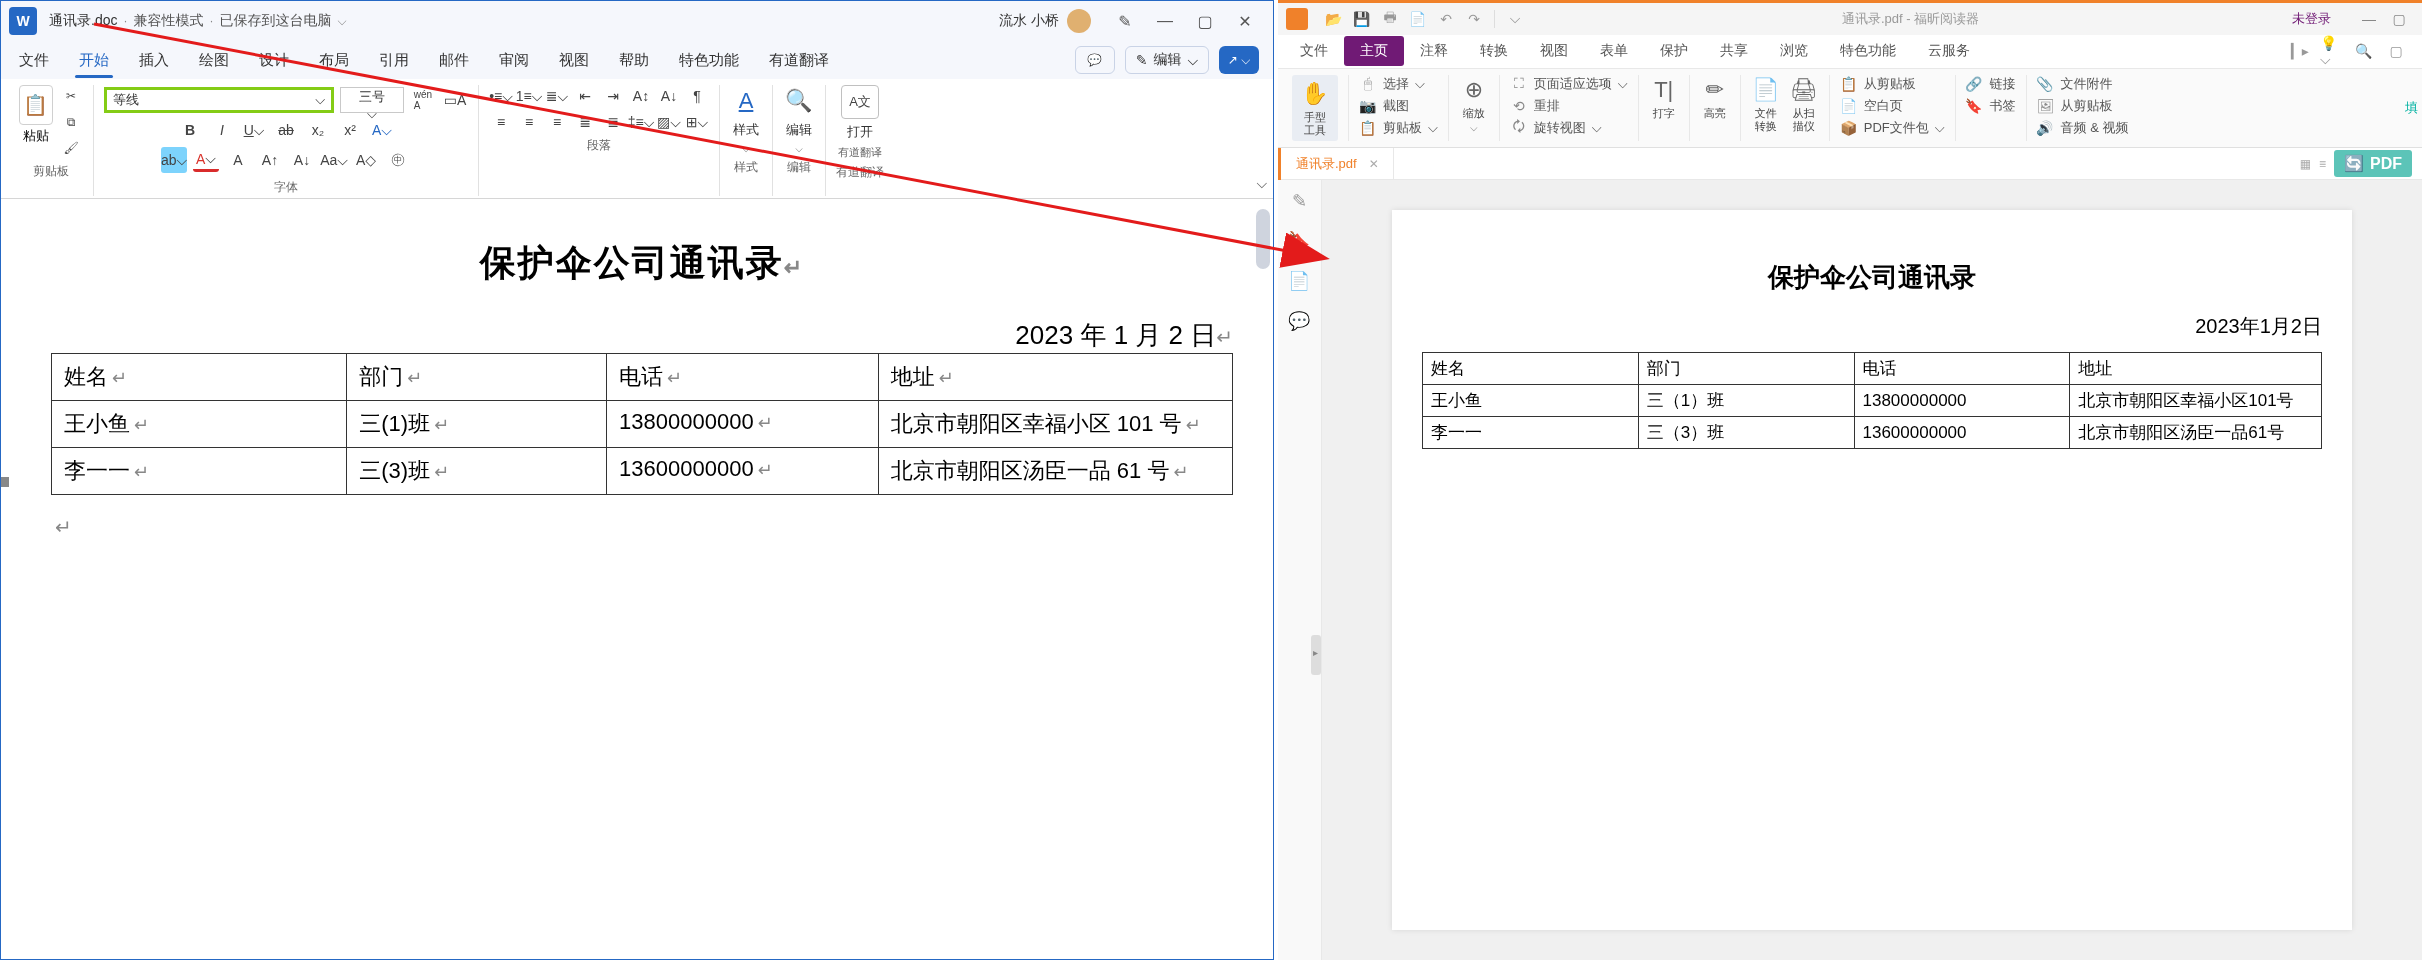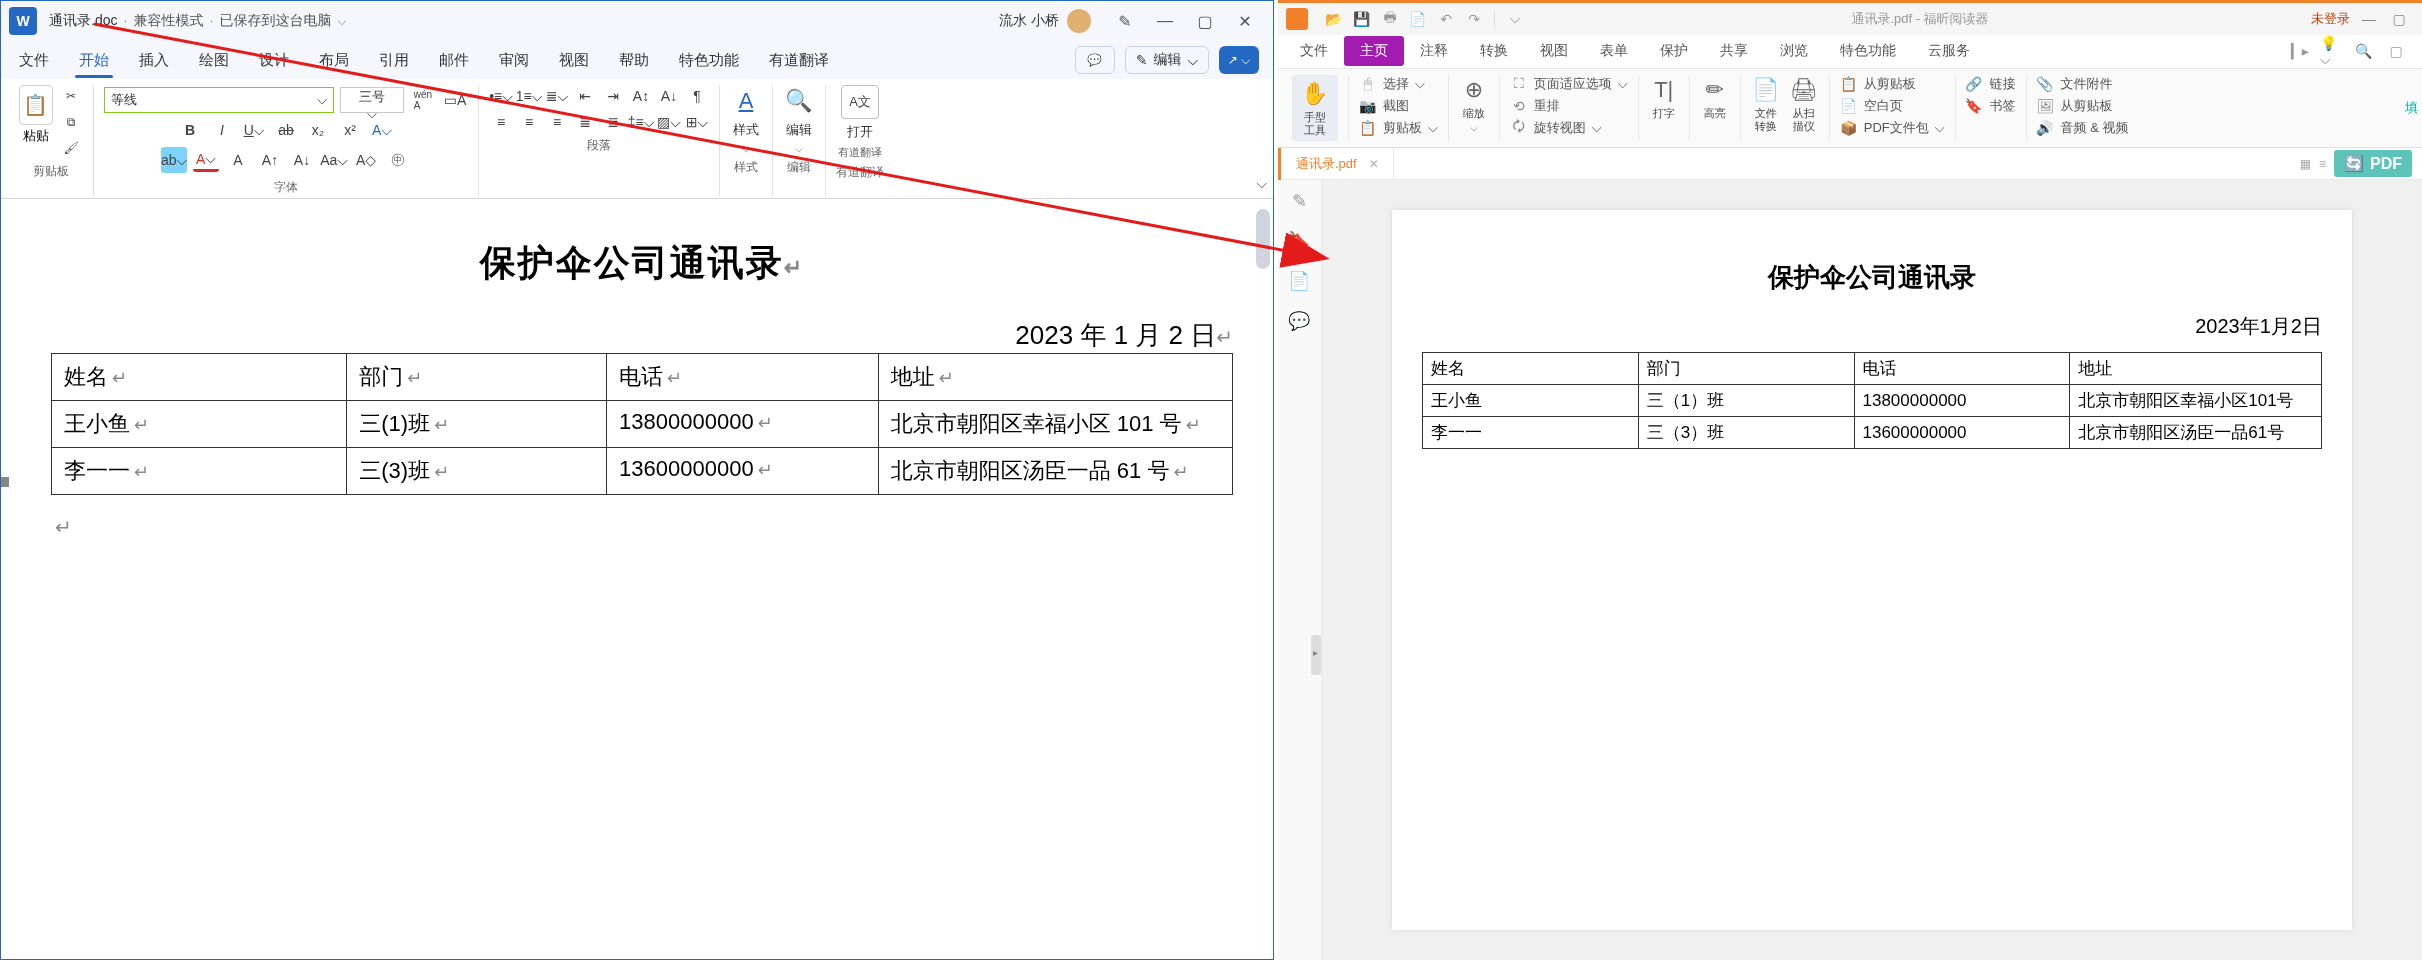--- a/index.html
+++ b/index.html
@@ -35,21 +35,21 @@
 .ribbon-group + .ribbon-group { border-left: 1px solid #e1e1e1; }
 .ribbon-group-label { font-size: 12px; color: #666; margin-top: 4px; }
 .ribbon-row { display: flex; align-items: center; gap: 6px; margin: 2px 0; }
 
 .paste-block { display: flex; gap: 6px; }
 .paste-big { display:flex; flex-direction:column; align-items:center; gap:2px; }
 .paste-icon { width: 34px; height: 40px; border: 1px solid #d0d0d0; border-radius:4px; display:flex; align-items:center; justify-content:center; font-size:20px;}
 .paste-side { display:flex; flex-direction:column; gap:4px; }
 .psbtn { width:24px; height:22px; display:flex; align-items:center; justify-content:center; color:#444;}
 
-.font-select { width: 230px; height: 26px; border: 1px solid #84cc16; padding: 0 6px; display: flex; align-items: center; justify-content: space-between; font-size: 13px; color:#333;}
+.font-select { width: 230px; height: 26px; border: 3px solid #84cc16; padding: 0 6px; display: flex; align-items: center; justify-content: space-between; font-size: 13px; color:#333;}
 .size-select { width: 64px; height: 26px; border: 1px solid #c9c9c9; padding: 0 6px; display: flex; align-items: center; justify-content: space-between; font-size: 13px; color:#333;flex-direction:column;}
 .icon-btn { width: 26px; height: 26px; display: flex; align-items: center; justify-content: center; color: #444; border-radius:3px; font-size:14px;}
 .icon-btn.red-underline { border-bottom: 3px solid #d92b2b; height:24px; }
 .color-red { color:#d9322b;}
 .color-yellow { background:#7dd3fc; }
 
 .para-grid { display:grid; grid-template-columns: repeat(8, 24px); gap:4px; }
 .para-grid .ic { width:24px; height:22px; display:flex; align-items:center; justify-content:center; font-size:14px; color:#444;}
 
 .big-vert { display:flex; flex-direction:column; align-items:center; gap:4px; }
@@ -74,26 +74,26 @@
 .red-arrow svg { overflow:visible; }
 
 
 .foxit-window { position: absolute; left: 1278px; top: 0; width: 1144px; height: 960px; display:flex; flex-direction:column; background:#fff; border-top: 3px solid #f0812a; }
 
 .fx-titlebar { height: 32px; background:#f5f5f5; display:flex; align-items:center; padding:0 8px;}
 .fx-logo { width:22px; height:22px; border-radius:3px; background:#f0812a; margin-right:12px;}
 .fx-ti { width:24px; height:24px; display:flex; align-items:center; justify-content:center; color:#999; margin:0 2px; font-size:14px;}
 .fx-ti.sep { width:1px; background:#ddd; height:18px; margin:0 6px;}
 .fx-titlebar .docname-pdf { margin: 0 auto; font-size:13px; color:#999;}
-.fx-login { color:#c2410c; font-size:13px; margin-right:4px;}
+.fx-login { color:#701a75; font-size:13px; margin-right:23px;}
 .fx-sysbtn { width:30px; height:24px; display:flex; align-items:center; justify-content:center; color:#888; font-size:14px;}
 
 .fx-menu { height:34px; background:#fff; display:flex; align-items:center; padding:0 6px; border-bottom:1px solid #e8e8e8;}
 .fx-menu .fm { padding: 6px 16px; font-size:14px; color:#555;}
-.fx-menu .fm.home { background:#a21caf; color:#fff; border-radius:3px;}
+.fx-menu .fm.home { background:#701a75; color:#fff; border-radius:3px;}
 .fx-menu .right-menu { margin-left:auto; display:flex; align-items:center; gap:4px; padding-right:6px;}
 
 .fx-ribbon { background:#fafafa; border-bottom:1px solid #e0e0e0; display:flex; padding:6px 4px; position:relative;}
 .fx-rgroup { display:flex; flex-direction:column; align-items:center; padding:0 10px; }
 .fx-rgroup + .fx-rgroup { border-left:1px solid #e8e8e8;}
 .fx-rgroup .rows { display:flex; flex-direction:column; gap:4px; align-items:flex-start;}
 .fx-rgroup .row-item { display:flex; align-items:center; gap:6px; font-size:13px; color:#555;}
 .fx-rgroup .row-item .ric { width:18px; height:18px; display:flex; align-items:center; justify-content:center; font-size:14px; color:#888;}
 .fx-big { display:flex; flex-direction:column; align-items:center; gap:2px;}
 .fx-big .ic { width:30px; height:30px; display:flex; align-items:center; justify-content:center; font-size:22px; color:#666;}

